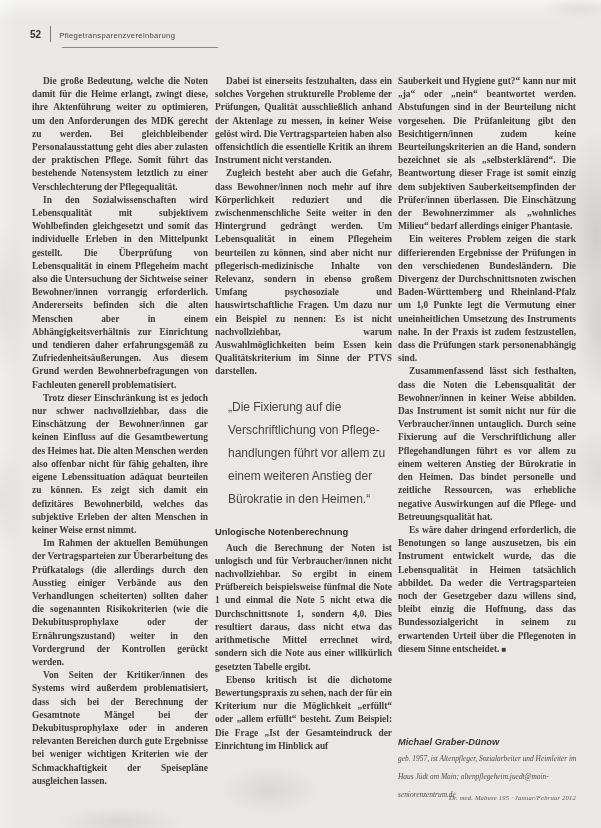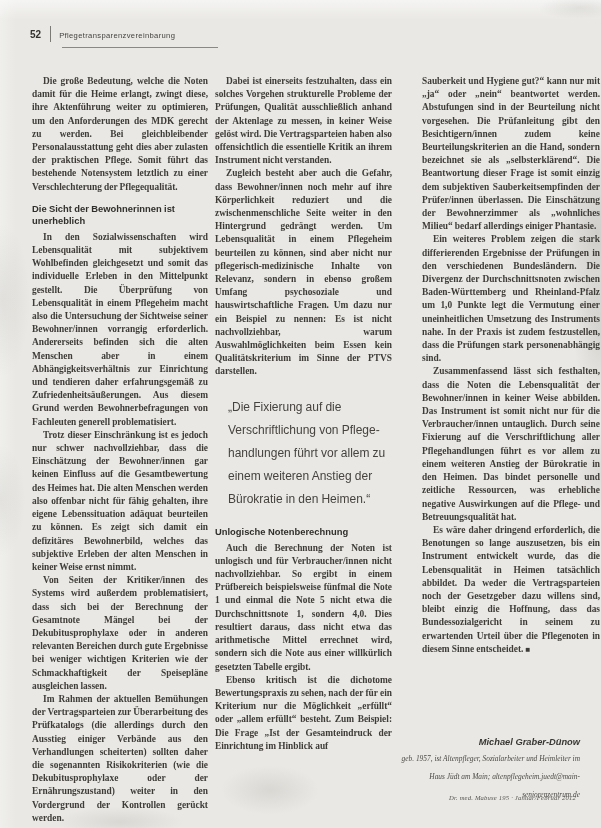--- a/index.html
+++ b/index.html
@@ -26,31 +26,31 @@
        font-family:"Liberation Sans", sans-serif;}
   .pagenum{font-size:10px;font-weight:bold;color:#34322f;}
   .hdr-div{width:1px;height:16px;background:#7c7a75;margin:0 8px 0 9px;}
   .section-title{font-size:7.6px;letter-spacing:.35px;color:#45433f;padding-top:2px;}
   .hdr-rule{position:absolute;top:47px;left:62px;width:156px;height:1px;background:#8a8883;}
   
   .col{position:absolute;top:75px;width:176px;font-size:9.4px;line-height:13.2px;
        text-align:justify;hyphens:auto;-webkit-hyphens:auto;word-spacing:-0.2px;}
   .col1{left:32px;}
   .col2{left:215px;width:177px;}
-  .col3{left:422px;width:178px;}
+  .col3{left:398px;width:178px;}
   .col p{margin:0;font-weight:bold;}
   .col p.ind{text-indent:11px;}
   .col h3{font-family:"Liberation Sans", sans-serif;font-size:9.4px;line-height:12px;
           color:#2f2d2a;margin:9px 0 4px 0;text-align:left;}
   .pullquote{font-family:"Liberation Sans", sans-serif;font-weight:normal;
              font-size:12px;line-height:23px;color:#45423e;text-align:left;
              margin:17px 0 15px 0;padding-left:13px;hyphens:manual;}
   .endmark{font-size:8px;letter-spacing:2px;}
   
-  .author{position:absolute;top:737px;left:398px;width:182px;font-style:italic;text-align:right;}
+  .author{position:absolute;top:737px;left:398px;width:182px;font-style:italic;text-align:left;}
   .author .name{font-family:"Liberation Sans", sans-serif;font-weight:bold;
                 font-size:9.3px;color:#383633;margin:0 0 3px 0;}
   .author .bio{font-size:7.4px;line-height:18px;color:#4a4843;margin:0;word-break:break-word;}
   
   .footer{position:absolute;top:794px;left:330px;width:246px;text-align:right;
           font-style:italic;font-size:6.6px;color:#56534e;letter-spacing:.2px;}
 </style>
 </head>
 <body>
 
@@ -59,25 +59,24 @@
   <div class="hdr">
     <span class="pagenum">52</span>
     <span class="hdr-div"></span>
     <span class="section-title">Pflegetransparenzvereinbarung</span>
   </div>
   <div class="hdr-rule"></div>
 
   <div class="scan">
     <div class="col col1">
       <p class="ind">Die große Bedeutung, welche die Noten damit für die Heime erlangt, zwingt diese, ihre Aktenführung weiter zu optimieren, um den Anforderungen des MDK gerecht zu werden. Bei gleichbleibender Personalausstattung geht dies aber zulasten der praktischen Pflege. Somit führt das bestehende Notensystem letztlich zu einer Verschlechterung der Pflegequalität.</p>
-      <h3>Die Sicht der Bewohnerinnen ist unerheblich</h3>
       <p class="ind">In den Sozialwissenschaften wird Lebensqualität mit subjektivem Wohlbefinden gleichgesetzt und somit das individuelle Erleben in den Mittelpunkt gestellt. Die Überprüfung von Lebensqualität in einem Pflegeheim macht also die Untersuchung der Sichtweise seiner Bewohner/innen vorrangig erforderlich. Andererseits befinden sich die alten Menschen aber in einem Abhängigkeitsverhältnis zur Einrichtung und tendieren daher erfahrungsgemäß zu Zufriedenheitsäußerungen. Aus diesem Grund werden Bewohnerbefragungen von Fachleuten generell problematisiert.</p>
       <p class="ind">Trotz dieser Einschränkung ist es jedoch nur schwer nachvollziehbar, dass die Einschätzung der Bewohner/innen gar keinen Einfluss auf die Gesamtbewertung des Heimes hat. Die alten Menschen werden also offenbar nicht für fähig gehalten, ihre eigene Lebenssituation adäquat beurteilen zu können. Es zeigt sich damit ein defizitäres Bewohnerbild, welches das subjektive Erleben der alten Menschen in keiner Weise ernst nimmt.</p>
+      <p class="ind">Im Rahmen der aktuellen Bemühungen der Vertragsparteien zur Überarbeitung des Prüfkatalogs (die allerdings durch den Ausstieg einiger Verbände aus den Verhandlungen scheiterten) sollten daher die sogenannten Risikokriterien (wie die Dekubitusprophylaxe oder der Ernährungszustand) weiter in den Vordergrund der Kontrollen gerückt werden.</p>
       <p class="ind">Von Seiten der Kritiker/innen des Systems wird außerdem problematisiert, dass sich bei der Berechnung der Gesamtnote Mängel bei der Dekubitusprophylaxe oder in anderen relevanten Bereichen durch gute Ergebnisse bei weniger wichtigen Kriterien wie der Schmackhaftigkeit der Speisepläne ausgleichen lassen.</p>
-      <p class="ind">Im Rahmen der aktuellen Bemühungen der Vertragsparteien zur Überarbeitung des Prüfkatalogs (die allerdings durch den Ausstieg einiger Verbände aus den Verhandlungen scheiterten) sollten daher die sogenannten Risikokriterien (wie die Dekubitusprophylaxe oder der Ernährungszustand) weiter in den Vordergrund der Kontrollen gerückt werden.</p>
     </div>
 
     <div class="col col2">
       <p class="ind">Dabei ist einerseits festzuhalten, dass ein solches Vorgehen strukturelle Probleme der Prüfungen, Qualität ausschließlich anhand der Aktenlage zu messen, in keiner Weise gelöst wird. Die Vertragsparteien haben also offensichtlich die essentielle Kritik an ihrem Instrument nicht verstanden.</p>
       <p class="ind">Zugleich besteht aber auch die Gefahr, dass Bewohner/innen noch mehr auf ihre Körperlichkeit reduziert und die zwischenmenschliche Seite weiter in den Hintergrund gedrängt werden. Um Lebensqualität in einem Pflegeheim beurteilen zu können, sind aber nicht nur pflegerisch-medizinische Inhalte von Relevanz, sondern in ebenso großem Umfang psychosoziale und hauswirtschaftliche Fragen. Um dazu nur ein Beispiel zu nennen: Es ist nicht nachvollziehbar, warum Auswahlmöglichkeiten beim Essen kein Qualitätskriterium im Sinne der PTVS darstellen.</p>
       <div class="pullquote">„Die Fixierung auf die Verschriftlichung von Pflege­handlungen führt vor allem zu einem weiteren Anstieg der Bürokratie in den Heimen.“</div>
       <h3>Unlogische Notenberechnung</h3>
       <p class="ind">Auch die Berechnung der Noten ist unlogisch und für Verbraucher/innen nicht nachvollziehbar. So ergibt in einem Prüfbereich beispielsweise fünfmal die Note 1 und einmal die Note 5 nicht etwa die Durchschnittsnote 1, sondern 4,0. Dies resultiert daraus, dass nicht etwa das arithmetische Mittel errechnet wird, sondern sich die Note aus einer willkürlich gesetzten Tabelle ergibt.</p>
       <p class="ind">Ebenso kritisch ist die dichotome Bewertungspraxis zu sehen, nach der für ein Kriterium nur die Möglichkeit „erfüllt“ oder „allem erfüllt“ besteht. Zum Beispiel: Die Frage „Ist der Gesamteindruck der Einrichtung im Hinblick auf</p>
     </div>

